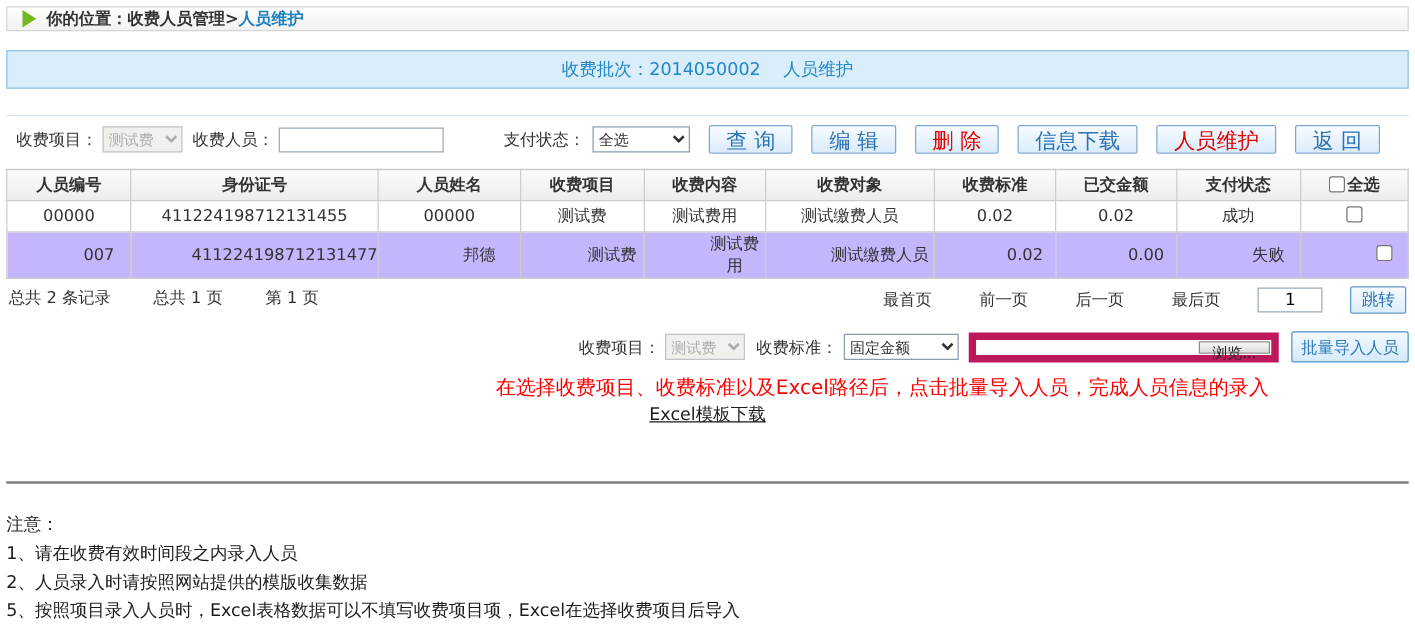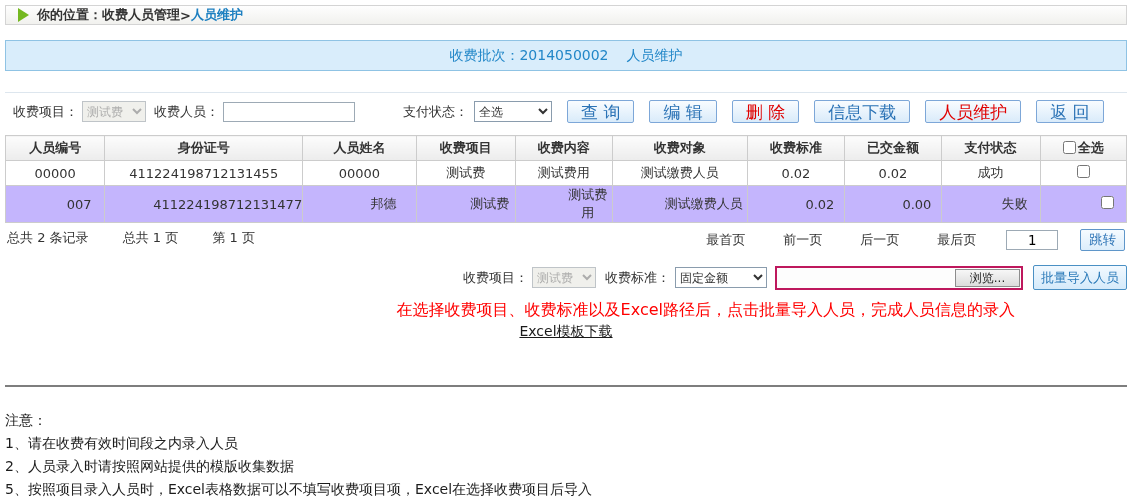--- a/index.html
+++ b/index.html
@@ -61,21 +61,21 @@
   .pager-left span { margin-right: 30px; }
   .pager-right { margin-left: auto; display: flex; align-items: center; }
   .pg-link { color: #333; margin-left: 38px; cursor: pointer; text-decoration: none; }
   .pg-input { width: 52px; height: 20px; border: 1px solid #9daab5; text-align: center; margin-left: 30px; font-family: inherit; }
   .pg-btn { margin-left: 22px; height: 22px; padding: 0 8px; border: 1px solid #5f96c9; border-radius: 2px;
             background: linear-gradient(#f6fbff, #dcedfb); color: #2a72b5; cursor: pointer; font-family: inherit; }
 
   
   .import-row { display: flex; align-items: center; justify-content: flex-end; margin-top: 14px; }
   .import-row .lbl { margin-left: 9px; }
-  .file-box { display: flex; align-items: stretch; width: 248px; height: 24px; border: 2px solid #be185d; background: #fff; margin-left: 8px; }
+  .file-box { display: flex; align-items: stretch; width: 248px; height: 24px; border: 6px solid #be185d; background: #fff; margin-left: 8px; }
   .file-text { flex: 1; border: none; background: #fdfdfd; padding: 0 3px; font-family: inherit; }
   .file-browse { width: 66px; border: 1px solid #8d8d8d; margin: 1px; background: linear-gradient(#f7f7f7, #dcdcdc);
                  color: #222; font-size: 12px; cursor: pointer; font-family: inherit; }
   .import-btn { margin-left: 10px; height: 25px; padding: 0 7px; border: 1px solid #4a90c4; border-radius: 2px;
                 background: linear-gradient(#f2f9ff, #d5eafa); color: #2a79b8; font-size: 13px; cursor: pointer; font-family: inherit; }
   .hint-row { display: flex; justify-content: flex-end; padding-right: 112px; margin-top: 10px; }
   .hint { color: #f00; font-size: 16px; }
   .tpl-link-row { margin-top: 2px; text-align: center; }
   .tpl-link { color: #1a1a1a; text-decoration: underline; cursor: pointer; font-size: 14px; }
 

